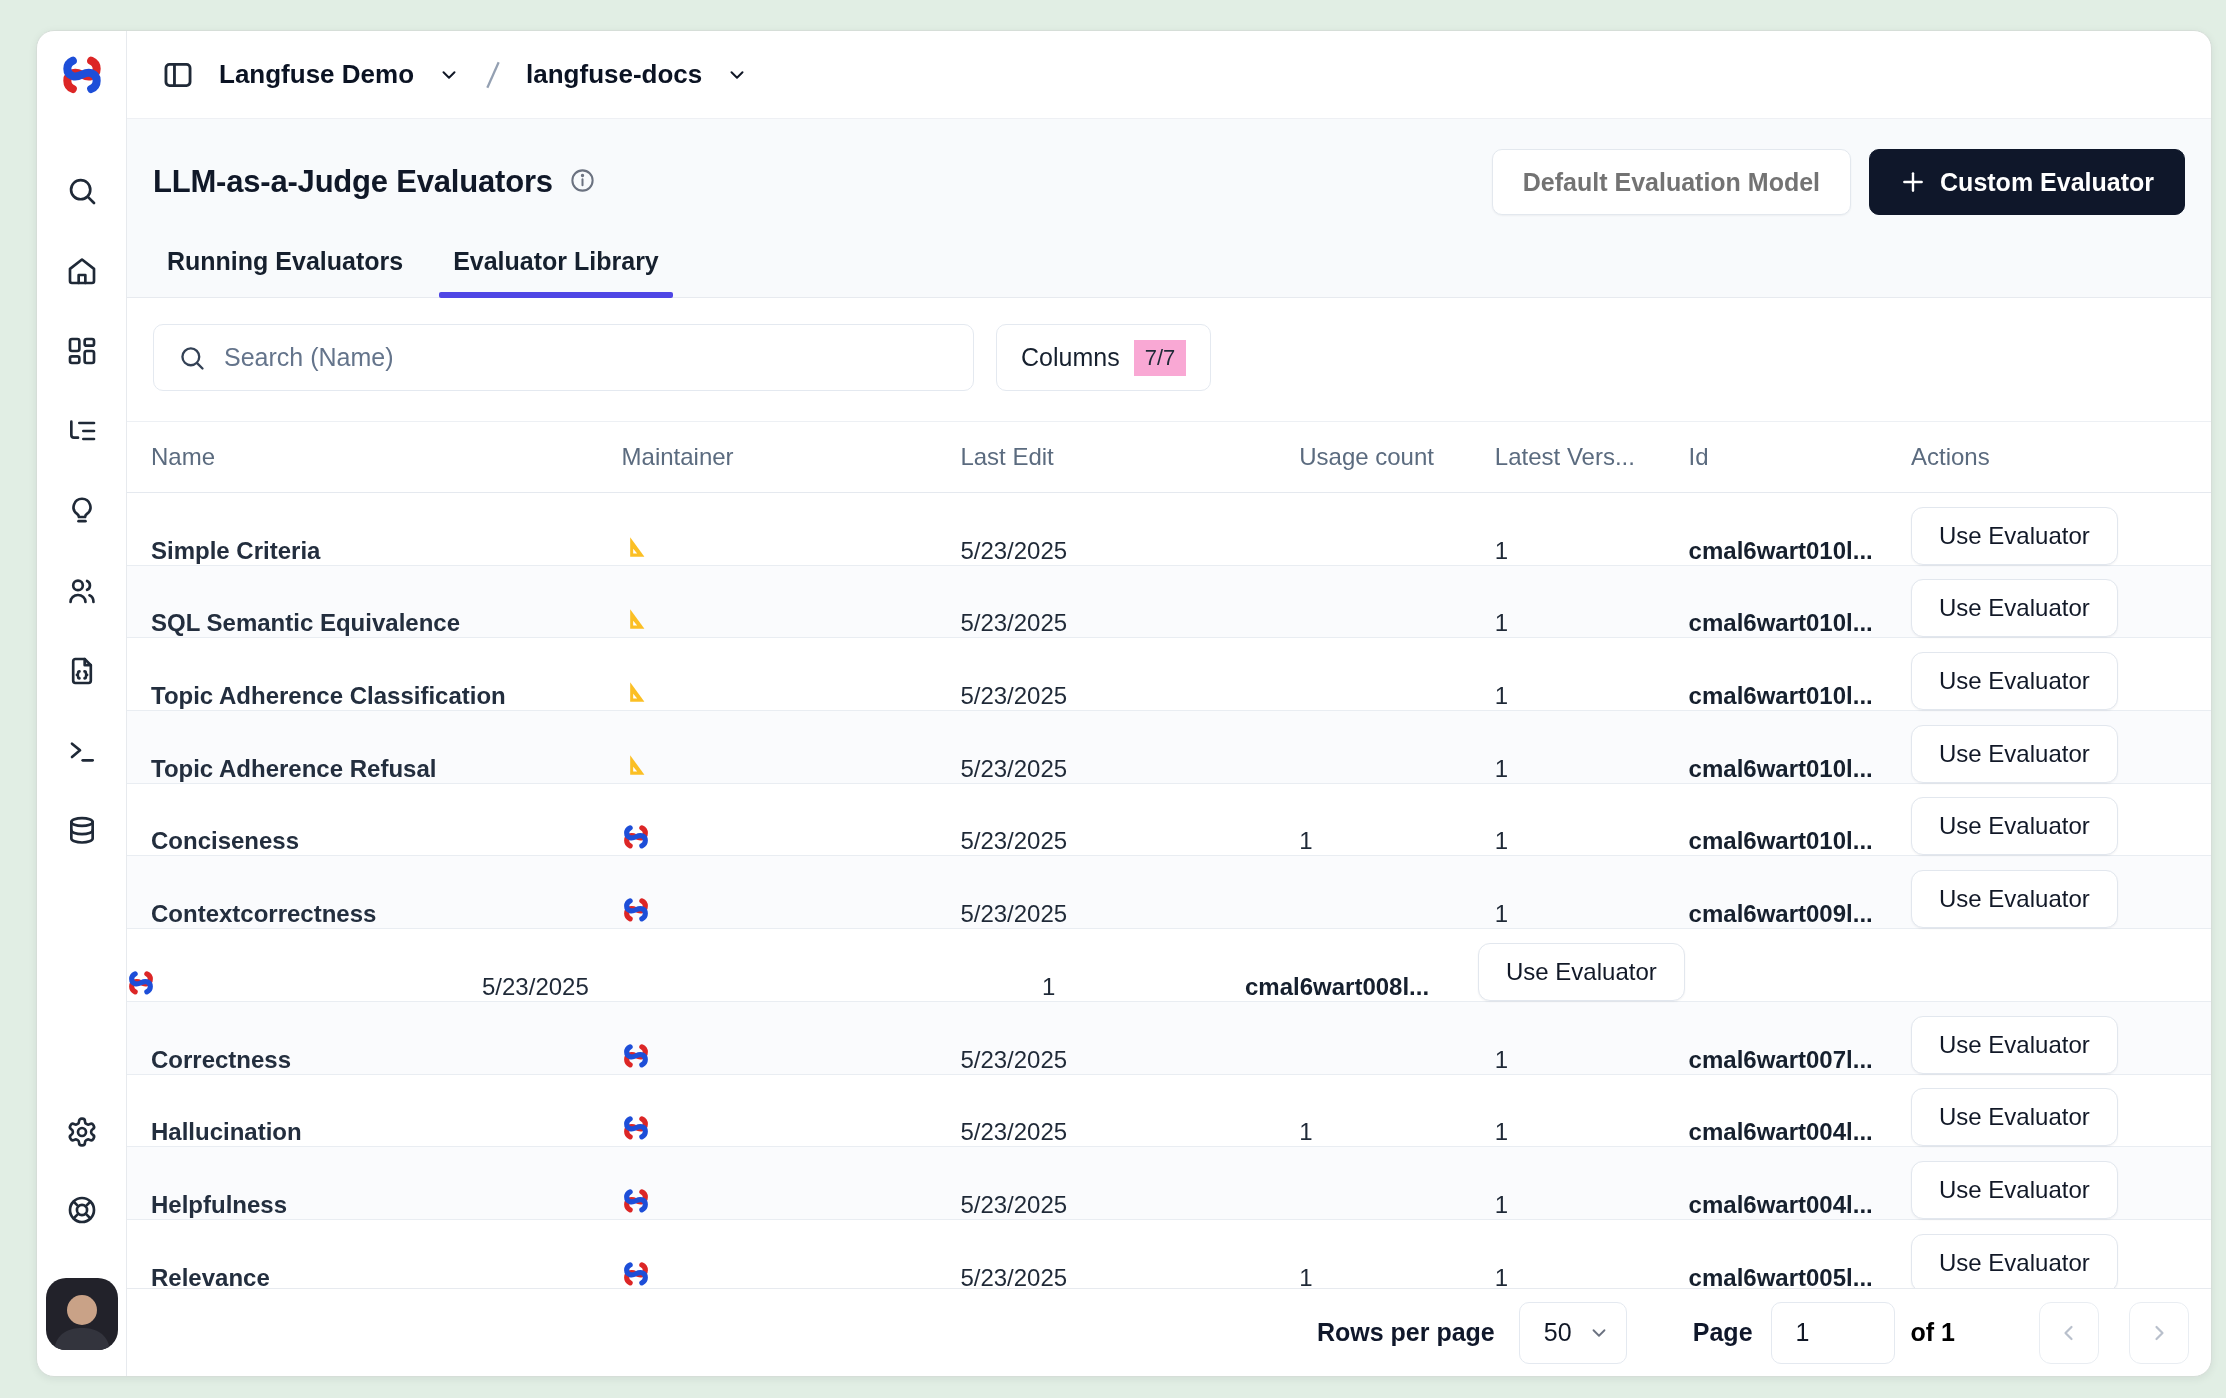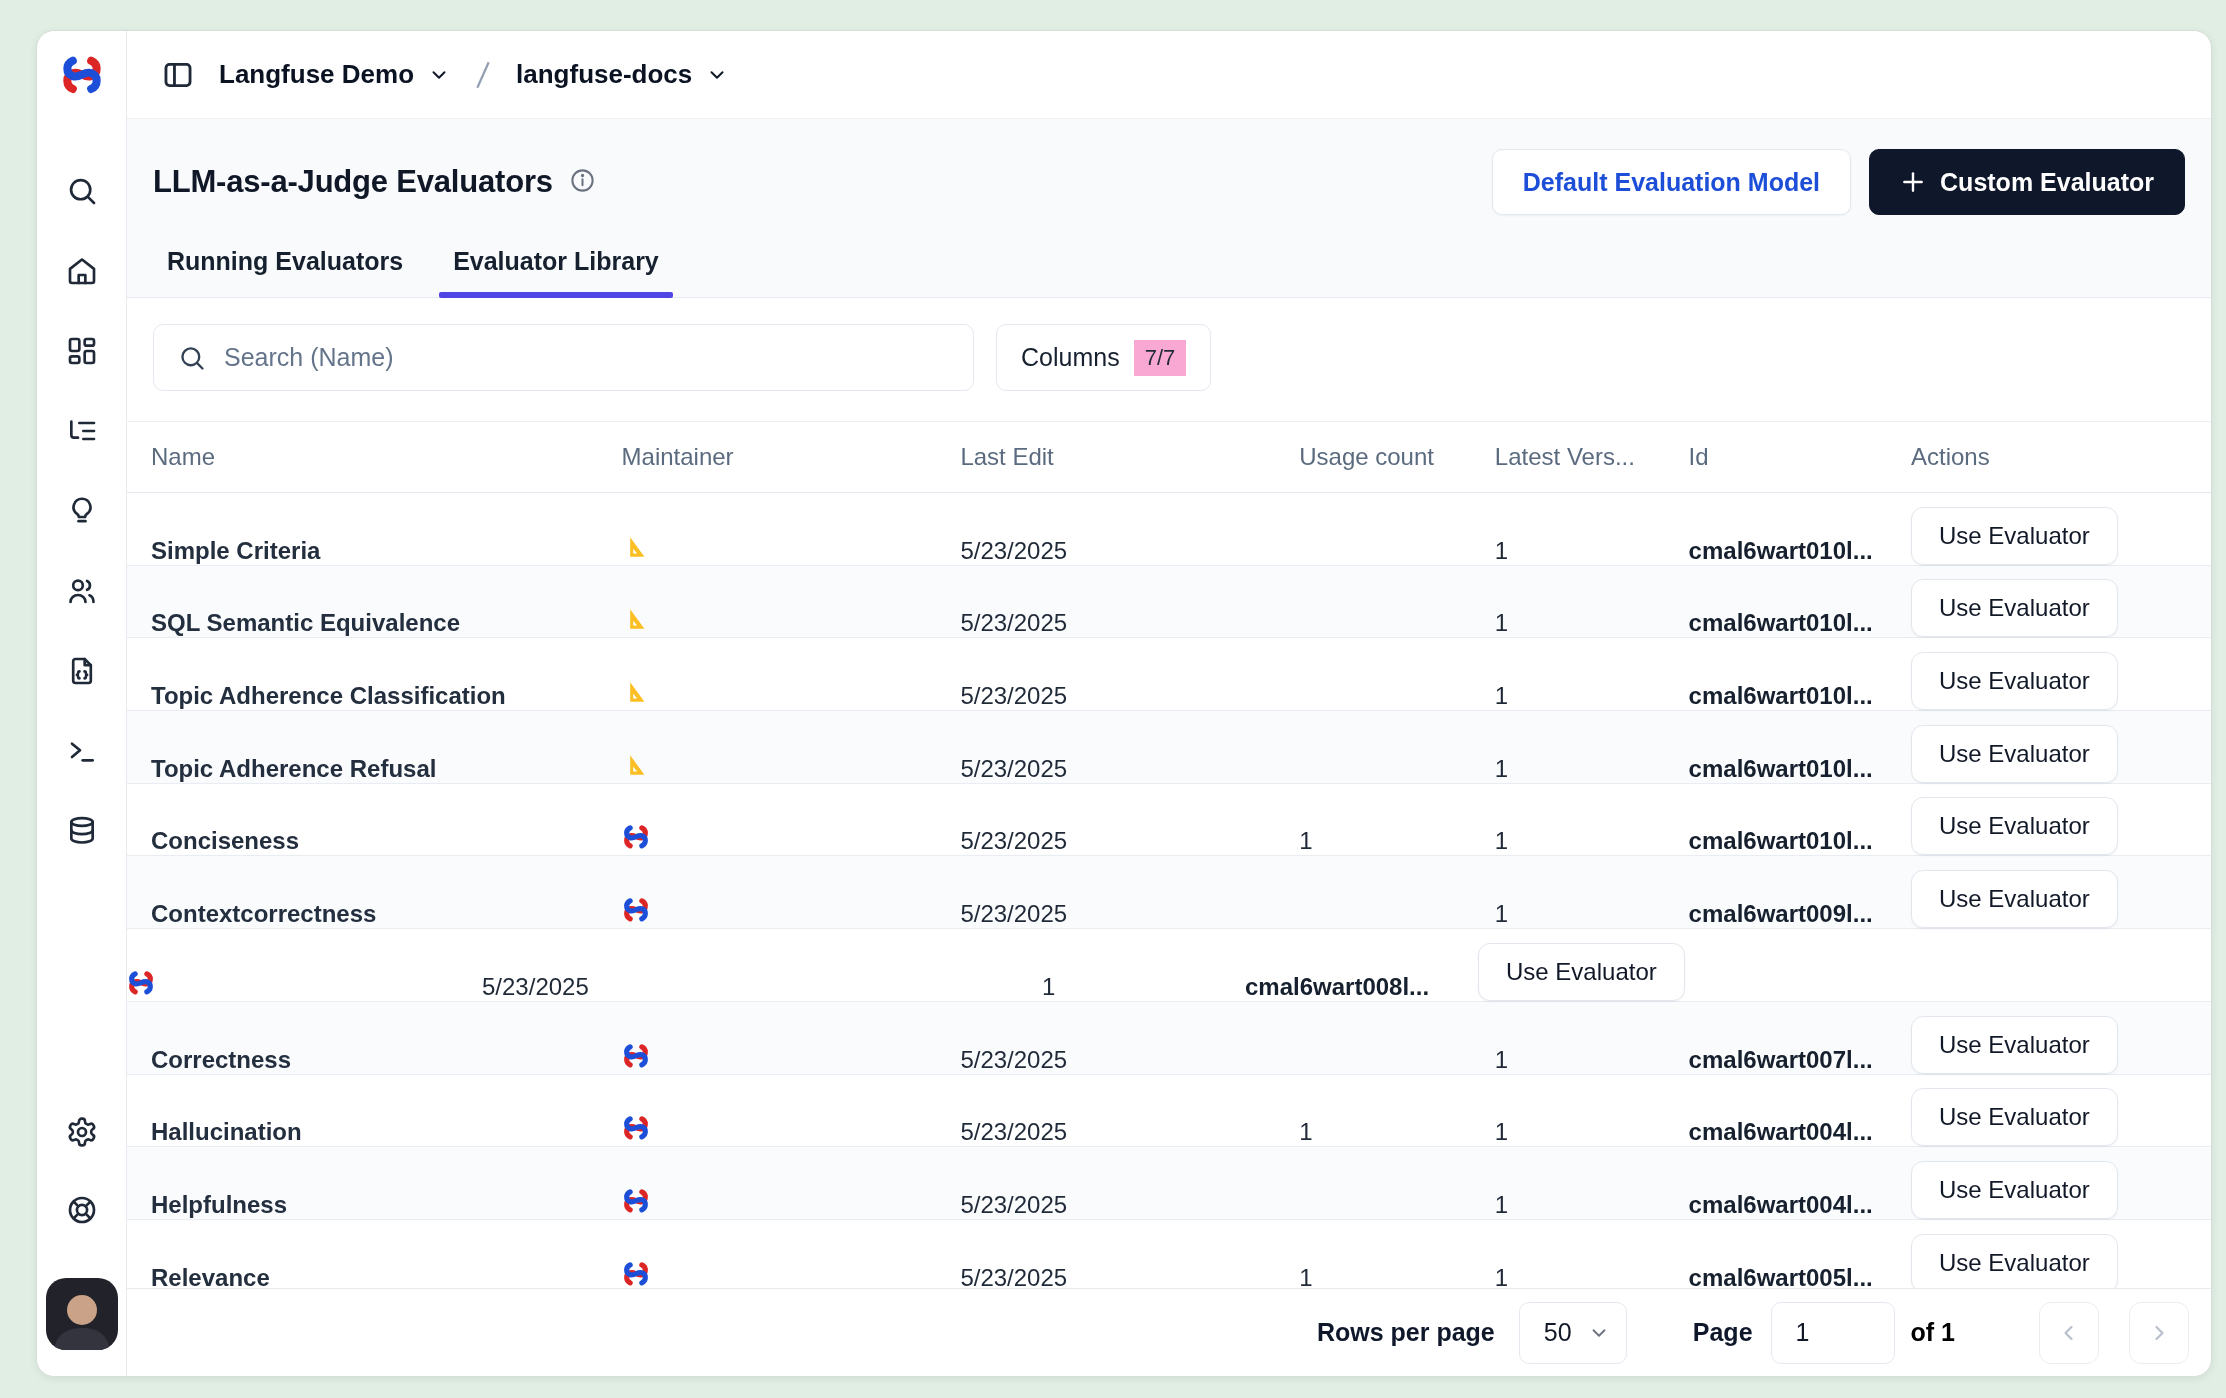--- a/index.html
+++ b/index.html
@@ -28,33 +28,33 @@
   .side-icon { width:32px; height:32px; display:flex; align-items:center; justify-content:center; cursor:pointer; }
   .side-icon svg { width:32px; height:32px; stroke:#1f2937; stroke-width:2; fill:none; stroke-linecap:round; stroke-linejoin:round; }
   .avatar {
     width:72px; height:72px; border-radius:20px; overflow:hidden; background:#22222a;
     display:flex; align-items:flex-end; justify-content:center; cursor:pointer; margin-top:6px;
   }
   
   .main { flex:1; display:flex; flex-direction:column; min-width:0; }
   .topbar { height:88px; flex:0 0 88px; display:flex; align-items:center; gap:16px; padding:0 34px; border-bottom:1px solid #eef0f4; }
   .topbar svg.toggle { width:34px; height:34px; stroke:#1f2937; stroke-width:2; fill:none; stroke-linecap:round; stroke-linejoin:round; cursor:pointer; }
-  .crumb { font-size:26px; font-weight:700; color:#0b1323; display:flex; align-items:center; gap:14px; cursor:pointer; }
+  .crumb { font-size:26px; font-weight:700; color:#0b1323; display:flex; align-items:center; gap:24px; cursor:pointer; }
   .crumb svg { width:22px; height:22px; stroke:#111827; stroke-width:2.2; fill:none; stroke-linecap:round; stroke-linejoin:round; }
   .slash { width:34px; height:34px; }
   .slash svg { width:34px; height:34px; stroke:#94a0b2; stroke-width:1.6; }
   
   .page-head { background:#f8fafc; padding:30px 26px 0; border-bottom:1px solid #e7eaef; }
   .title-row { display:flex; align-items:center; justify-content:space-between; height:66px; }
   .title-left { display:flex; align-items:center; gap:16px; }
   h1 { font-size:31px; font-weight:700; color:#101828; letter-spacing:-.2px; }
   .info-icon svg { width:27px; height:27px; stroke:#6b7280; stroke-width:1.8; fill:none; stroke-linecap:round; cursor:pointer; }
   .head-buttons { display:flex; gap:18px; }
   .btn { display:flex; align-items:center; gap:14px; height:66px; padding:0 30px; border-radius:10px; font-size:25px; font-weight:600; cursor:pointer; white-space:nowrap; }
-  .btn-outline { background:#fff; border:1px solid #e3e8ee; color:#1d4ed8; box-shadow:0 1px 2px rgba(16,24,40,.05); }
+  .btn-outline { background:#fff; border:1px solid #e3e8ee; color:#737373; box-shadow:0 1px 2px rgba(16,24,40,.05); }
   .btn-dark { background:#0f172a; border:1px solid #0f172a; color:#fff; }
   .btn-dark svg { width:26px; height:26px; stroke:#fff; stroke-width:2.2; stroke-linecap:round; }
   .tabs { display:flex; gap:22px; margin-top:32px; padding-left:0; }
   .tab { font-size:25px; font-weight:600; color:#16202e; padding:0 14px 21px; position:relative; cursor:pointer; }
   .tab.active::after { content:""; position:absolute; left:0; right:0; bottom:-1px; height:6px; background:#4f46e5; border-radius:2px; }
   
   .toolbar { display:flex; align-items:center; gap:22px; padding:26px 26px 30px; }
   .search-box { width:821px; height:67px; border:1.5px solid #e4e9f0; border-radius:10px; display:flex; align-items:center; gap:18px; padding:0 24px; background:#fff; }
   .search-box svg { width:28px; height:28px; stroke:#334155; stroke-width:2; fill:none; stroke-linecap:round; flex:0 0 auto; }
   .search-box input { border:none; outline:none; flex:1; font-size:25px; font-family:inherit; color:#111827; background:transparent; }

